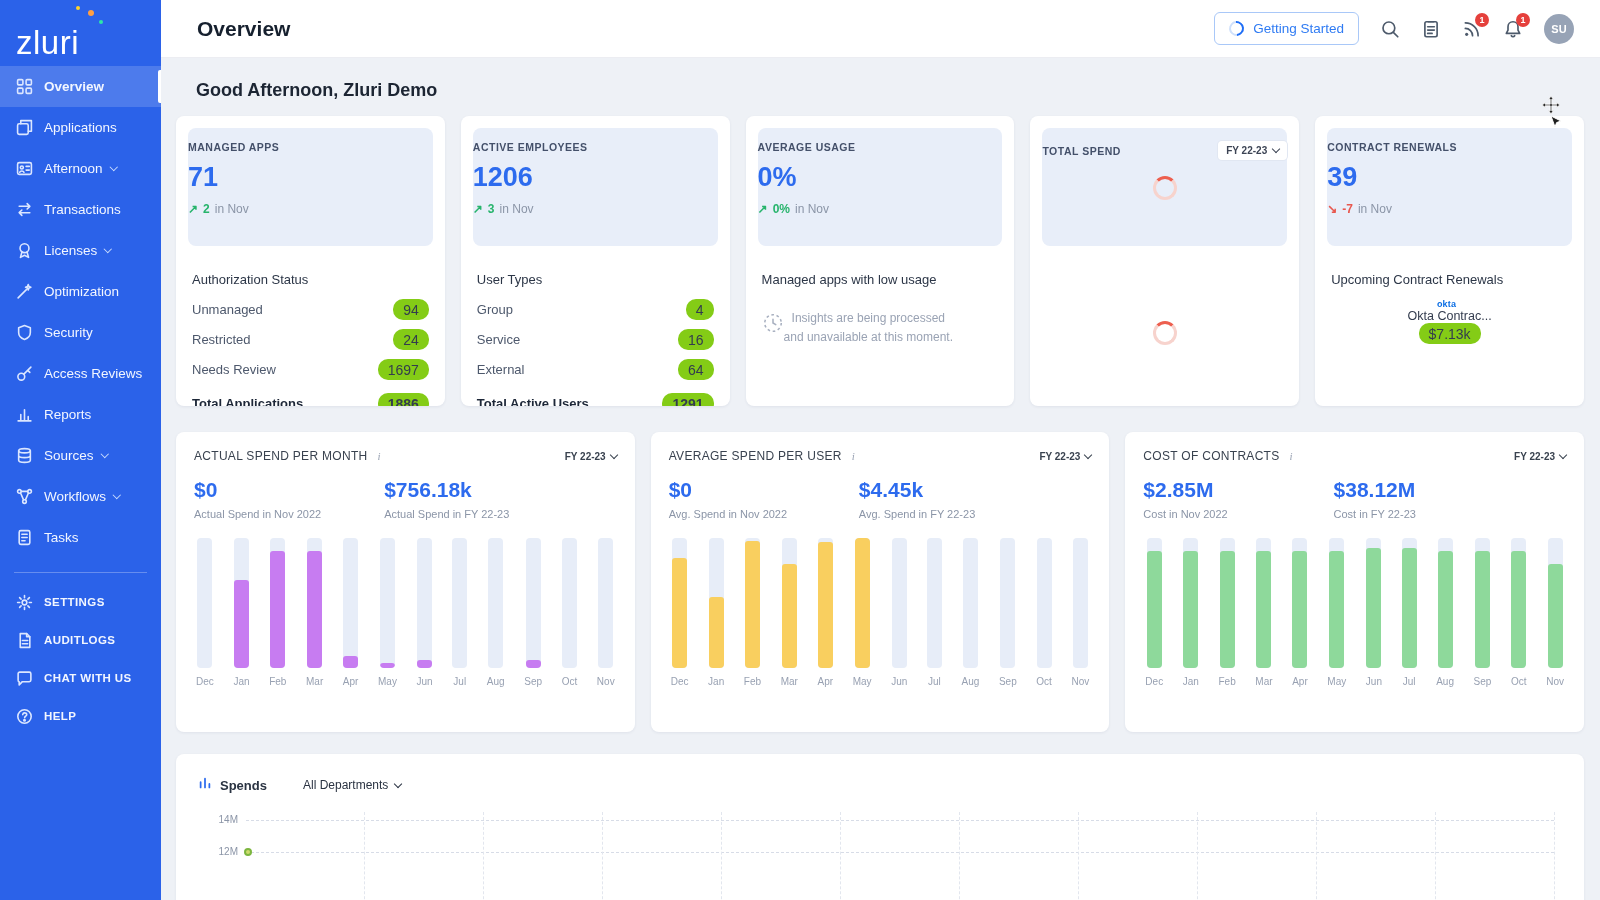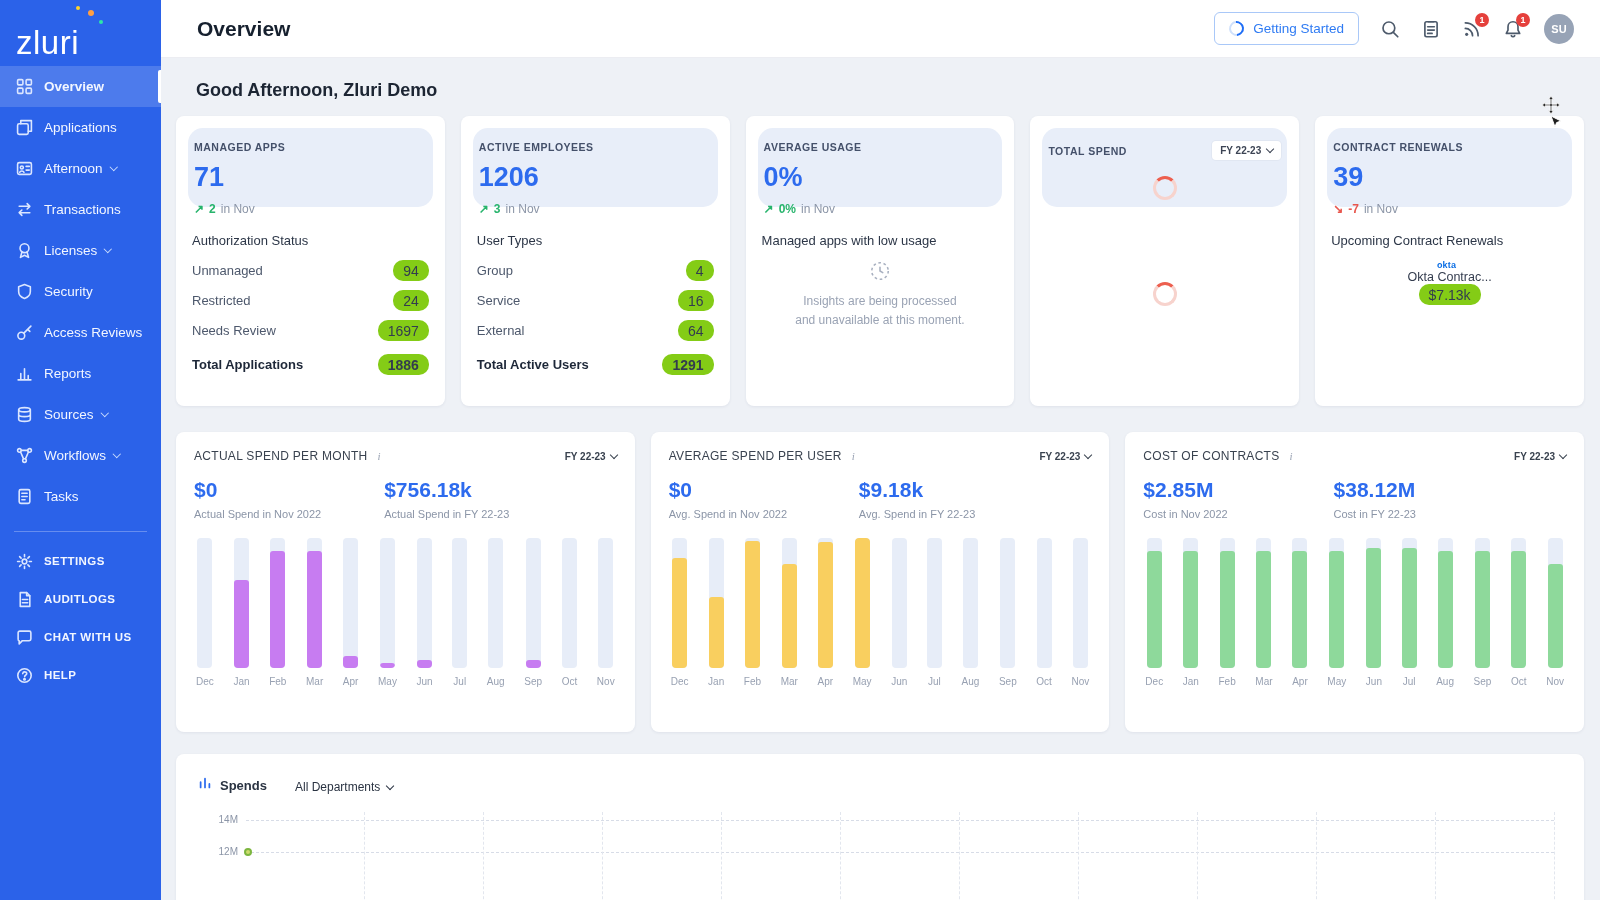--- a/index.html
+++ b/index.html
@@ -34,42 +34,42 @@
   .gs-ring { width:15px; height:15px; border-radius:50%; border:2.5px solid #cfe0fb; border-top-color:#1f6ef6; border-right-color:#1f6ef6; transform:rotate(40deg); }
   .icon-btn { position:relative; width:20px; height:20px; color:#4d5a6b; cursor:pointer; }
   .icon-btn svg { width:100%; height:100%; stroke:currentColor; fill:none; stroke-width:1.5; stroke-linecap:round; stroke-linejoin:round; }
   .badge { position:absolute; top:-6px; right:-7px; min-width:14px; height:14px; background:#e5403c; color:#fff; font-size:9px; font-weight:700; border-radius:7px; display:flex; align-items:center; justify-content:center; padding:0 3px; font-style:normal; }
   .avatar { width:30px; height:30px; border-radius:50%; background:#97a3b6; color:#fff; font-size:11px; font-weight:700; display:flex; align-items:center; justify-content:center; cursor:pointer; }
   
   .main { flex:1; padding:0 16px 0 15px; overflow:hidden; }
   .greeting { margin:22px 0 15px 20px; font-size:18px; font-weight:700; color:#1c2533; }
   .stats-row { display:flex; gap:16px; }
   .stat-card { flex:1; min-width:0; background:#fff; border-radius:8px; height:290px; box-shadow:0 1px 3px rgba(25,39,80,.07); overflow:hidden; }
-  .stat-panel { margin:12px; height:79px; background:#e8eef9; border-radius:15px; padding:13px 6px; position:relative; }
+  .stat-panel { margin:12px; height:118px; background:#e8eef9; border-radius:8px; padding:13px 0; position:relative; }
   .panel-title { font-size:10.5px; font-weight:700; letter-spacing:.5px; color:#44506a; }
   .panel-value { font-size:27px; font-weight:700; color:#2d6bee; margin-top:9px; }
   .trend { display:flex; align-items:center; gap:5px; margin-top:9px; font-size:12px; }
   .tr-arrow { font-size:12px; font-weight:700; }
   .up { color:#27b46c; } .down { color:#e8574e; }
   .tr-val { font-weight:700; }
   .tr-period { color:#8b95a7; }
   .panel-head { display:flex; justify-content:space-between; align-items:center; }
   .fy-pill { display:flex; align-items:center; gap:6px; background:#fff; border-radius:4px; padding:4px 8px; font-size:10px; font-weight:600; color:#3c4454; cursor:pointer; box-shadow:0 0 0 1px #e1e7f2; }
   .chev { width:6px; height:6px; border-right:1.5px solid currentColor; border-bottom:1.5px solid currentColor; transform:rotate(45deg); display:inline-block; margin-top:-3px; }
   .spinner { width:24px; height:24px; border:3px solid #f7d3cd; border-top-color:#ed5f4f; border-radius:50%; animation:spin 1s linear infinite; }
   @keyframes spin { to { transform:rotate(360deg); } }
   .spinner-wrap { display:flex; justify-content:center; margin-top:16px; }
   .stat-list { padding:14px 16px 0; }
   .stat-list.center { display:flex; justify-content:center; align-items:center; height:150px; padding:0; }
   .section-title { font-size:13px; color:#2c3647; margin-bottom:12px; }
   .srow { display:flex; justify-content:space-between; align-items:center; margin-bottom:9px; font-size:13px; color:#4d586c; }
   .pill { background:#84cc16; border-radius:10px; padding:2.5px 10px; font-size:14px; color:#333c4e; }
   .srow.total { margin-top:13px; font-weight:700; color:#1d2738; }
   .srow.total .pill { font-weight:700; }
-  .empty-wrap { display:flex; flex-direction:column; align-items:center; margin-top:12px; }
+  .empty-wrap { display:flex; flex-direction:row; align-items:center; margin-top:12px; }
   .empty-wrap svg { width:22px; height:22px; }
   .empty-msg { text-align:center; font-size:12px; color:#9aa3b4; line-height:1.55; margin-top:10px; }
   .renewal { display:flex; align-items:center; font-size:12.5px; color:#333c4e;flex-direction:column; }
   .vendor-mark { color:#0b6ee4; font-weight:800; font-size:9px; margin-right:6px; letter-spacing:.2px; }
   .renewal-name { flex:1; white-space:nowrap; overflow:hidden; }
   
   .charts-row { display:flex; gap:16px; margin-top:26px; }
   .chart-card { flex:1; min-width:0; height:300px; background:#fff; border-radius:8px; padding:17px 18px; box-shadow:0 1px 3px rgba(25,39,80,.07); }
   .chart-head { display:flex; align-items:center; }
   .chart-title { font-size:12px; font-weight:400; letter-spacing:.3px; color:#39424f; }
@@ -79,21 +79,21 @@
   .cstat { width:45%; }
   .cstat-value { font-size:21px; font-weight:700; color:#2d6bee; }
   .cstat-label { font-size:11px; color:#8b95a7; margin-top:6px; }
   .bars { display:flex; justify-content:space-between; margin-top:18px; padding:0 2px; }
   .bcol { display:flex; flex-direction:column; align-items:center; gap:8px; }
   .bar-track { width:15px; height:130px; background:#e7edf8; border-radius:4px; position:relative; overflow:hidden; }
   .bar-fill { position:absolute; bottom:0; left:0; width:100%; border-radius:3px 3px 0 0; }
   .blabel { font-size:10px; color:#98a1b2; }
   
   .spends-card { margin-top:22px; background:#fff; border-radius:8px 8px 0 0; height:200px; padding:22px 22px 0; box-shadow:0 1px 3px rgba(25,39,80,.07); }
-  .spends-head { display:flex; align-items:flex-end; gap:28px; }
+  .spends-head { display:flex; align-items:center; gap:36px; }
   .spends-title-wrap { display:flex; align-items:center; gap:8px; }
   .spends-icon svg { width:14px; height:14px; stroke:#2d6bee; fill:none; stroke-width:2; stroke-linecap:round; }
   .spends-title { font-size:13px; font-weight:700; color:#2a3342; }
   .dept-select { display:flex; align-items:center; gap:7px; font-size:12px; color:#2a3342; cursor:pointer; }
   .spends-plot { position:relative; margin:26px 8px 0 48px; height:100px; }
   .hline { position:absolute; left:0; right:0; border-top:1px dashed #d7dce7; }
   .h1 { top:0; } .h2 { top:32px; }
   .ytick { position:absolute; left:-40px; width:32px; text-align:right; font-size:10px; color:#8b95a7; }
   .t1 { top:-6px; } .t2 { top:26px; }
   .vline { position:absolute; top:-8px; height:112px; border-left:1px dashed #e2e6ee; }
@@ -153,20 +153,29 @@
     </div>
     <div class="nav-item">
       <span class="nicon">
           <svg viewBox="0 0 16 16">
             <circle cx="8" cy="5.8" r="4.2"></circle>
             <path d="M5.6 9.3 4.2 14.5l3.8-2 3.8 2-1.4-5.2"></path>
           </svg>
         </span>
       <span>Licenses</span>
       <i class="schev"></i>
+    </div>
+    <div class="nav-item">
+      <span class="nicon">
+          <svg viewBox="0 0 16 16">
+            <path d="M2 14 10 6"></path>
+            <path d="M11.5 1.5l.7 1.8 1.8.7-1.8.7-.7 1.8-.7-1.8-1.8-.7 1.8-.7z"></path>
+          </svg>
+        </span>
+      <span>Optimization</span>
     </div>
     <div class="nav-item">
       <span class="nicon">
           <svg viewBox="0 0 16 16">
             <path d="M8 1.5l5.5 2v4.5c0 3.5-2.5 5.5-5.5 6.5-3-1-5.5-3-5.5-6.5V3.5z"></path>
           </svg>
         </span>
       <span>Security</span>
     </div>
     <div class="nav-item">
@@ -528,21 +537,21 @@
             <span>FY 22-23</span>
             <i class="chev"></i>
           </span>
         </div>
         <div class="chart-stats">
           <div class="cstat">
             <div class="cstat-value">$0</div>
             <div class="cstat-label">Avg. Spend in Nov 2022</div>
           </div>
           <div class="cstat">
-            <div class="cstat-value">$9.18k</div>
+            <div class="cstat-value">$4.45k</div>
             <div class="cstat-label">Avg. Spend in FY 22-23</div>
           </div>
         </div>
         <div class="bars">
             <div class="bcol">
               <div class="bar-track">
                 <div class="bar-fill" style="height: 85%; background: rgb(249, 207, 95);"></div>
               </div>
               <span class="blabel">Dec</span>
             </div>

